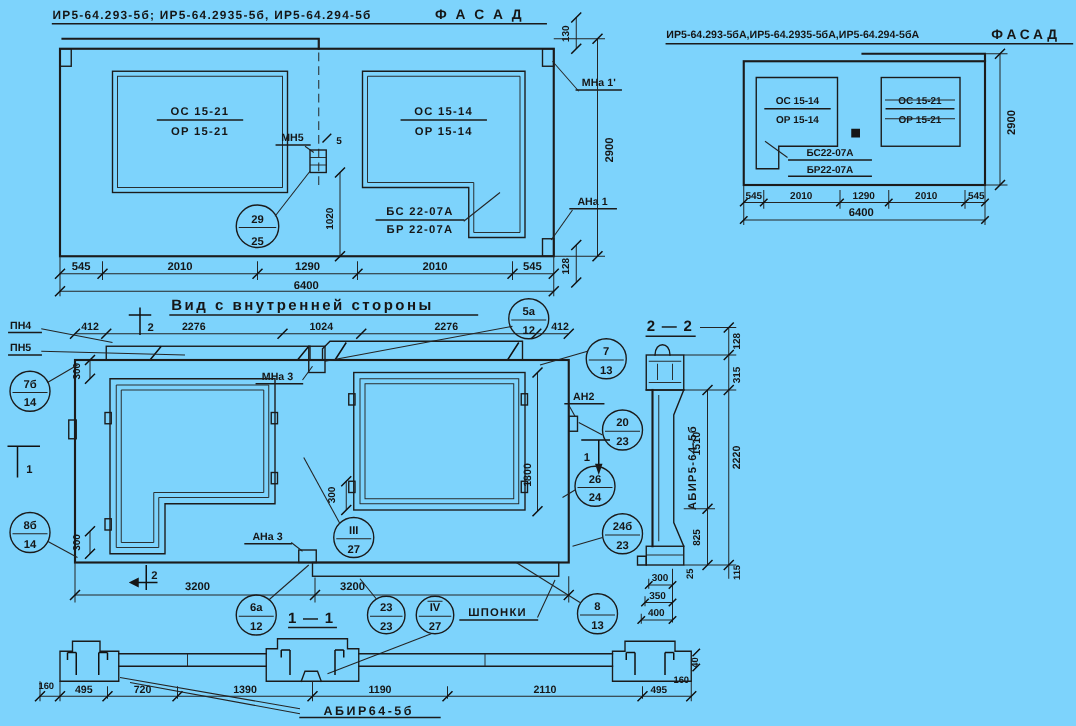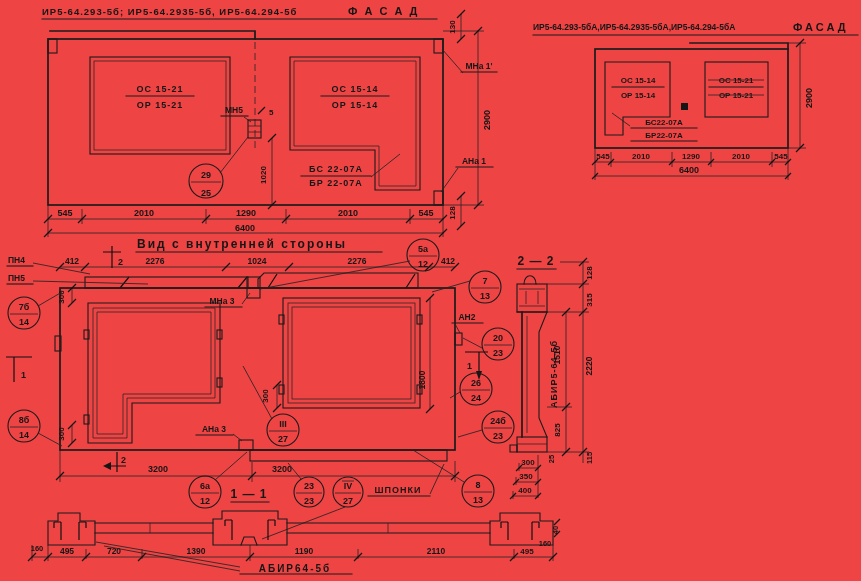--- a/index.html
+++ b/index.html
@@ -1,16 +1,16 @@
 <!DOCTYPE html>
 <html><head>
 <meta charset="utf-8">
 <style>
   html,body{margin:0;padding:0;background:#e8e8e4;}
-  .sheet{width:861px;height:581px;background:#ef4444;position:relative;overflow:hidden;}
+  .sheet{width:861px;height:581px;background:#7dd3fc;position:relative;overflow:hidden;}
   svg text{font-family:"Liberation Sans","DejaVu Sans",sans-serif;fill:#161616;}
   .t7{font-size:7.5px;font-weight:700;}
   .t8{font-size:8px;font-weight:700;}
   .t85{font-size:8.5px;font-weight:700;}
   .t9{font-size:9px;font-weight:700;}
   .t95{font-size:9.5px;font-weight:700;}
   .t10{font-size:10px;font-weight:700;}
   .t11{font-size:11px;font-weight:700;letter-spacing:.5px;}
   .t12{font-size:12px;font-weight:700;letter-spacing:1px;}
   .mid{text-anchor:middle;}

